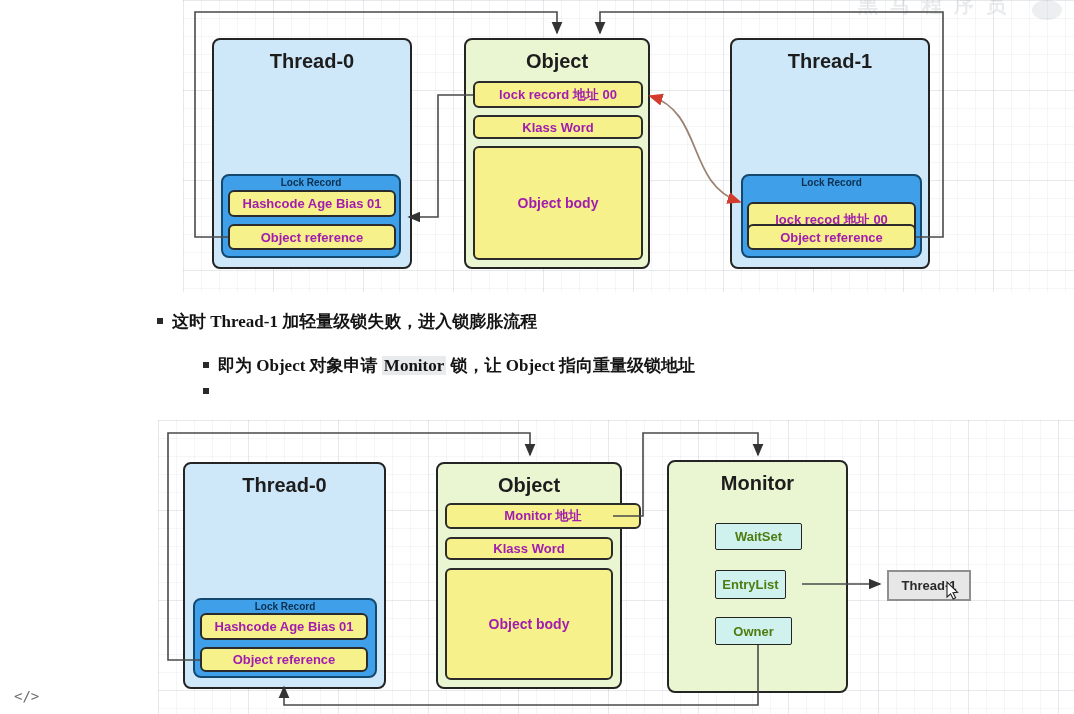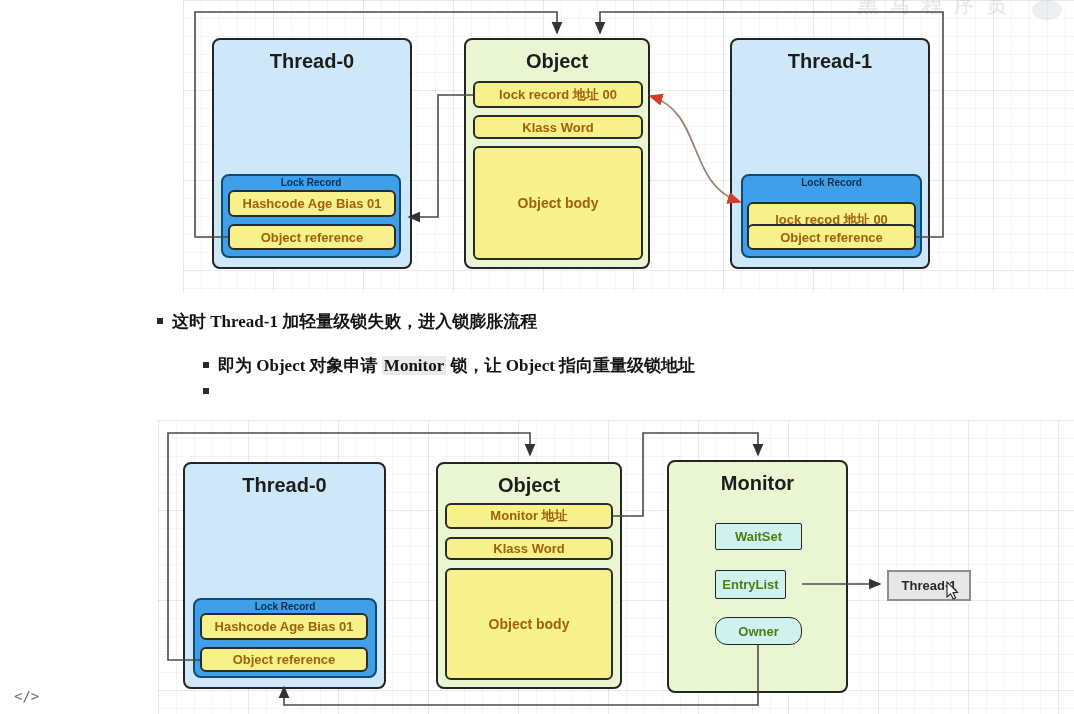--- a/index.html
+++ b/index.html
@@ -12,21 +12,21 @@
        linear-gradient(to right, rgba(110,125,140,0.10) 1px, transparent 1px),
        linear-gradient(to bottom, rgba(110,125,140,0.10) 1px, transparent 1px);
      background-size:18px 18px,18px 18px,90px 90px,90px 90px;}
   .node{position:absolute;border:2px solid #242424;border-radius:8px;box-sizing:border-box;}
   .node .title{text-align:center;font-weight:bold;font-size:20px;color:#1d1d1d;padding-top:10px;}
   .blue-node{background:#cfe8f9;}
   .green-node{background:#e9f6d1;}
   .lock-panel{position:absolute;background:#3f9fe8;border:2px solid #14496f;border-radius:8px;box-sizing:border-box;}
   .lock-panel .ptitle{text-align:center;font-weight:bold;font-size:10px;color:#0c2f4e;padding-top:1px;}
   .yfield{position:absolute;background:#f7f18b;border:2px solid #2b2b2b;border-radius:6px;box-sizing:border-box;
-          display:flex;align-items:center;justify-content:center;font-weight:bold;font-size:13px;color:#a16207;}
+          display:flex;align-items:center;justify-content:center;font-weight:bold;font-size:13px;color:#a21caf;}
   .tfield{position:absolute;background:#cff2ee;border:1.5px solid #242424;border-radius:2px;box-sizing:border-box;
           display:flex;align-items:center;justify-content:center;font-weight:bold;font-size:13px;color:#4d7c0f;}
   .gray-node{position:absolute;background:#e7e7e7;border:2px solid #8f8f8f;box-sizing:border-box;
           display:flex;align-items:center;justify-content:center;font-weight:bold;font-size:13px;color:#2a2a2a;}
   .notes{position:absolute;left:0;top:303px;width:1074px;font-family:"Liberation Serif","DejaVu Serif",serif;
          font-size:17px;color:#141414;}
   .note-line{position:absolute;white-space:nowrap;font-weight:bold;}
   .bullet{display:inline-block;width:6px;height:6px;background:#2a2a2a;margin-right:9px;vertical-align:3px;}
   .hl{background:#e8eaec;padding:0 2px;border-radius:1px;}
   #svg-overlay{position:absolute;left:0;top:0;pointer-events:none;z-index:9;}
@@ -84,30 +84,30 @@
   </div>
   <div class="lock-panel" style="left:193px;top:598px;width:184px;height:80px;">
     <div class="ptitle">Lock Record</div>
   </div>
   <div class="yfield" style="left:200px;top:613px;width:168px;height:27px;">Hashcode Age Bias 01</div>
   <div class="yfield" style="left:200px;top:647px;width:168px;height:25px;">Object reference</div>
 
   <div class="node green-node" style="left:436px;top:462px;width:186px;height:227px;">
     <div class="title">Object</div>
   </div>
-  <div class="yfield" style="left:445px;top:503px;width:168px;height:26px;">Monitor 地址</div>
+  <div class="yfield" style="left:445px;top:503px;width:196px;height:26px;">Monitor 地址</div>
   <div class="yfield" style="left:445px;top:537px;width:168px;height:23px;">Klass Word</div>
   <div class="yfield" style="left:445px;top:568px;width:168px;height:112px;font-size:14px;">Object body</div>
 
   <div class="node green-node" style="left:667px;top:460px;width:181px;height:233px;">
     <div class="title">Monitor</div>
   </div>
   <div class="tfield" style="left:715px;top:523px;width:87px;height:27px;">WaitSet</div>
   <div class="tfield" style="left:715px;top:570px;width:71px;height:29px;">EntryList</div>
-  <div class="tfield" style="left:715px;top:617px;width:87px;height:28px;border-radius:12px;">Owner</div>
+  <div class="tfield" style="left:715px;top:617px;width:77px;height:28px;">Owner</div>
 
   <div class="gray-node" style="left:887px;top:570px;width:84px;height:31px;">Thread-1</div>
 
   <div id="code-icon">&lt;/&gt;</div>
 
   <svg id="svg-overlay" width="1074" height="714" viewBox="0 0 1074 714">
     <defs>
       <marker id="mArrow" viewBox="0 0 8 8" refX="7" refY="4" markerWidth="8" markerHeight="8" orient="auto-start-reverse">
         <path d="M0,0.6 L8,4 L0,7.4 Z" fill="#333"></path>
       </marker>

